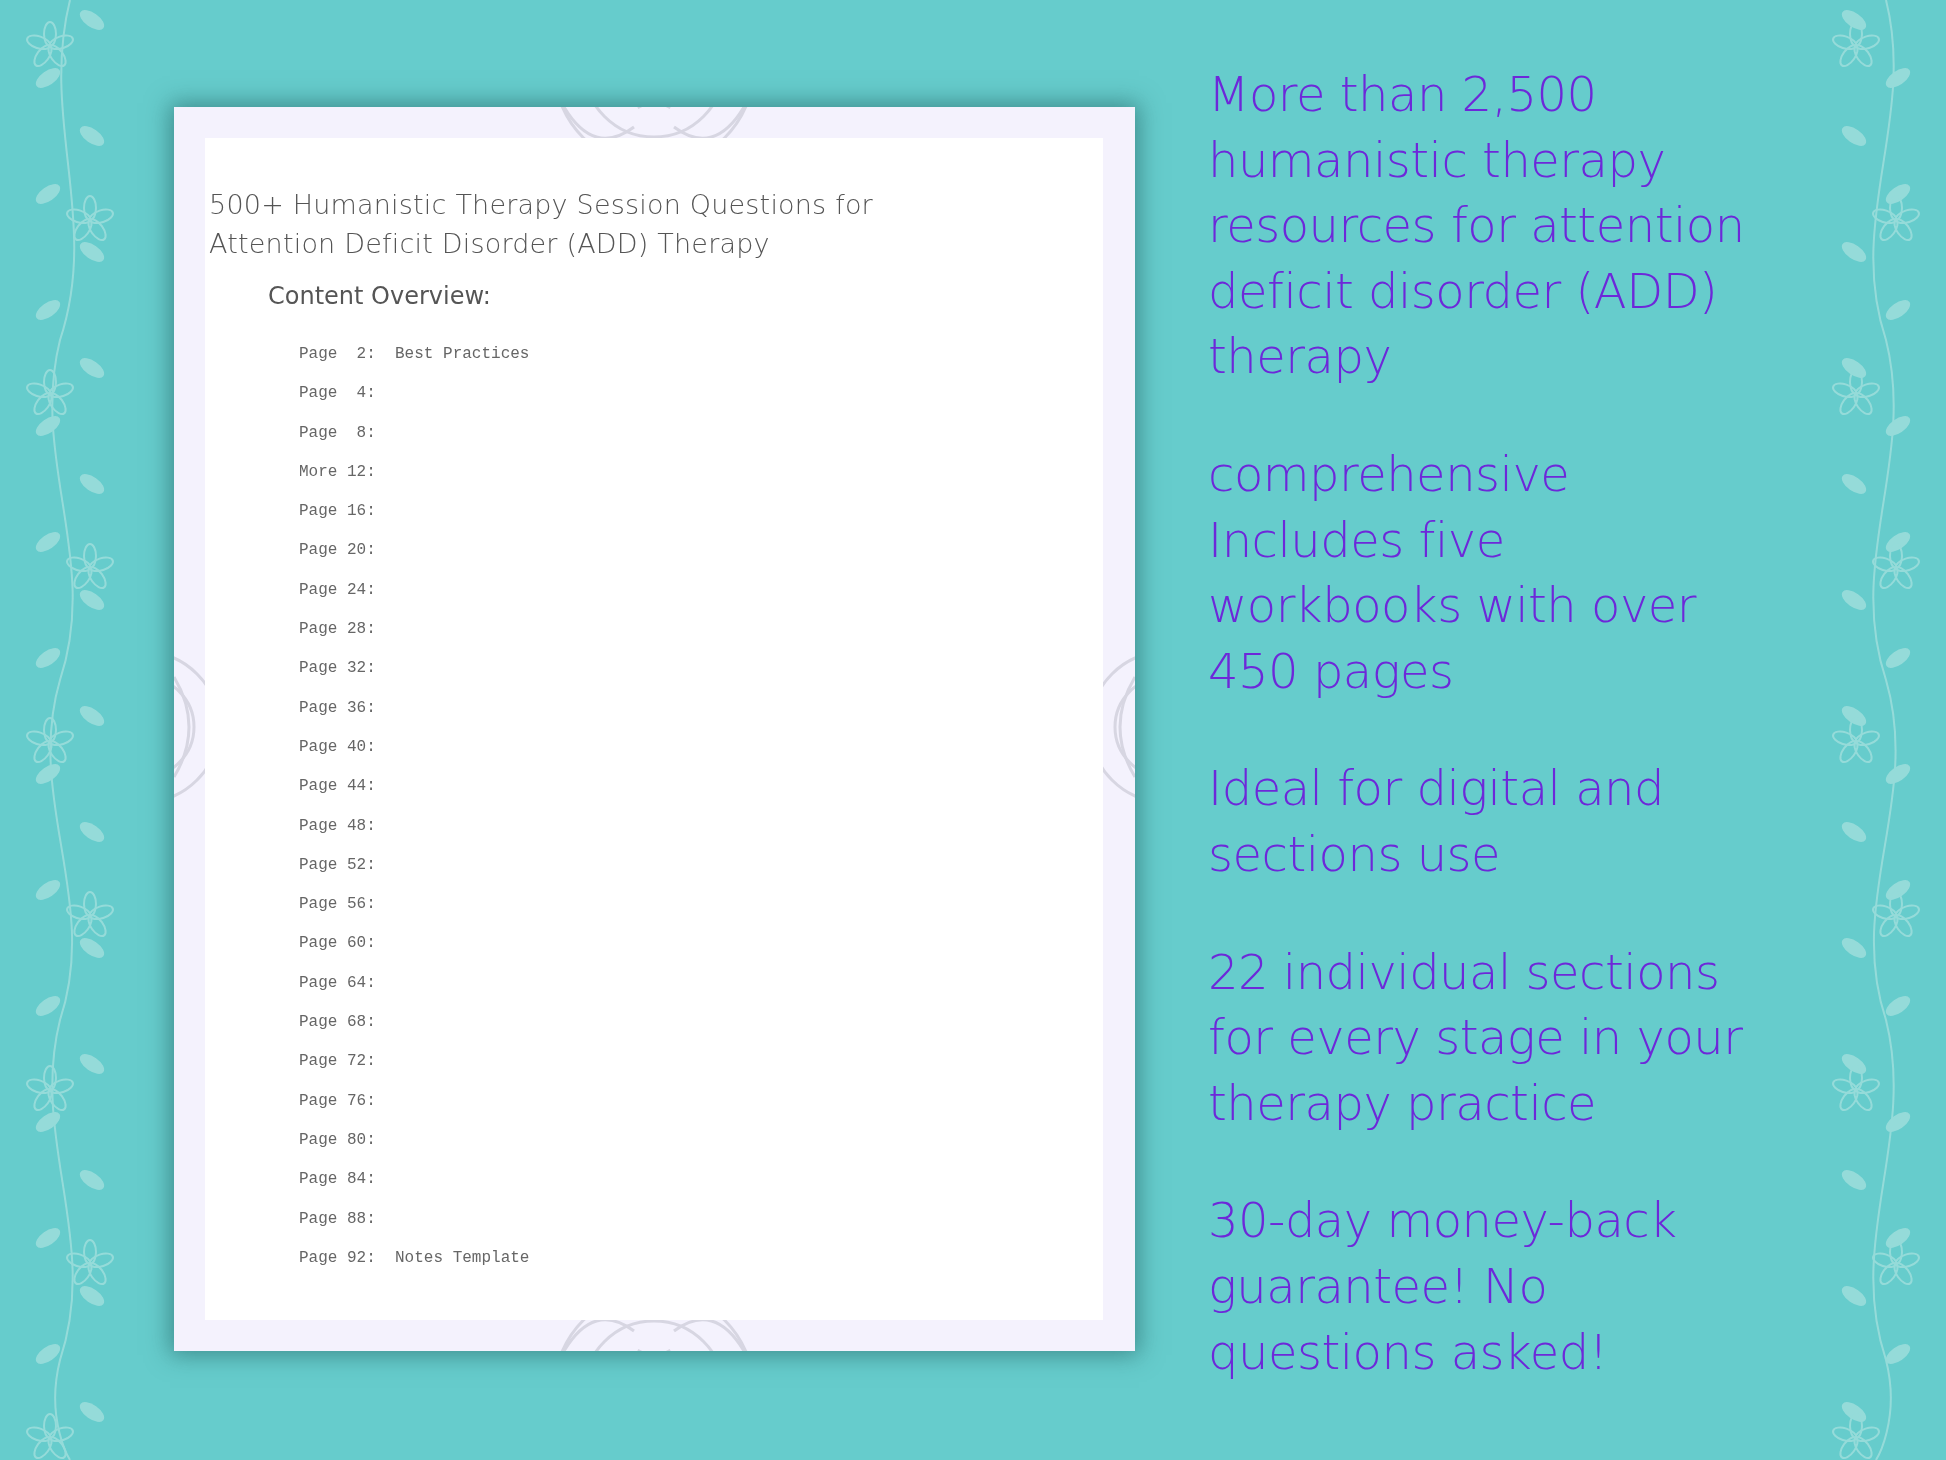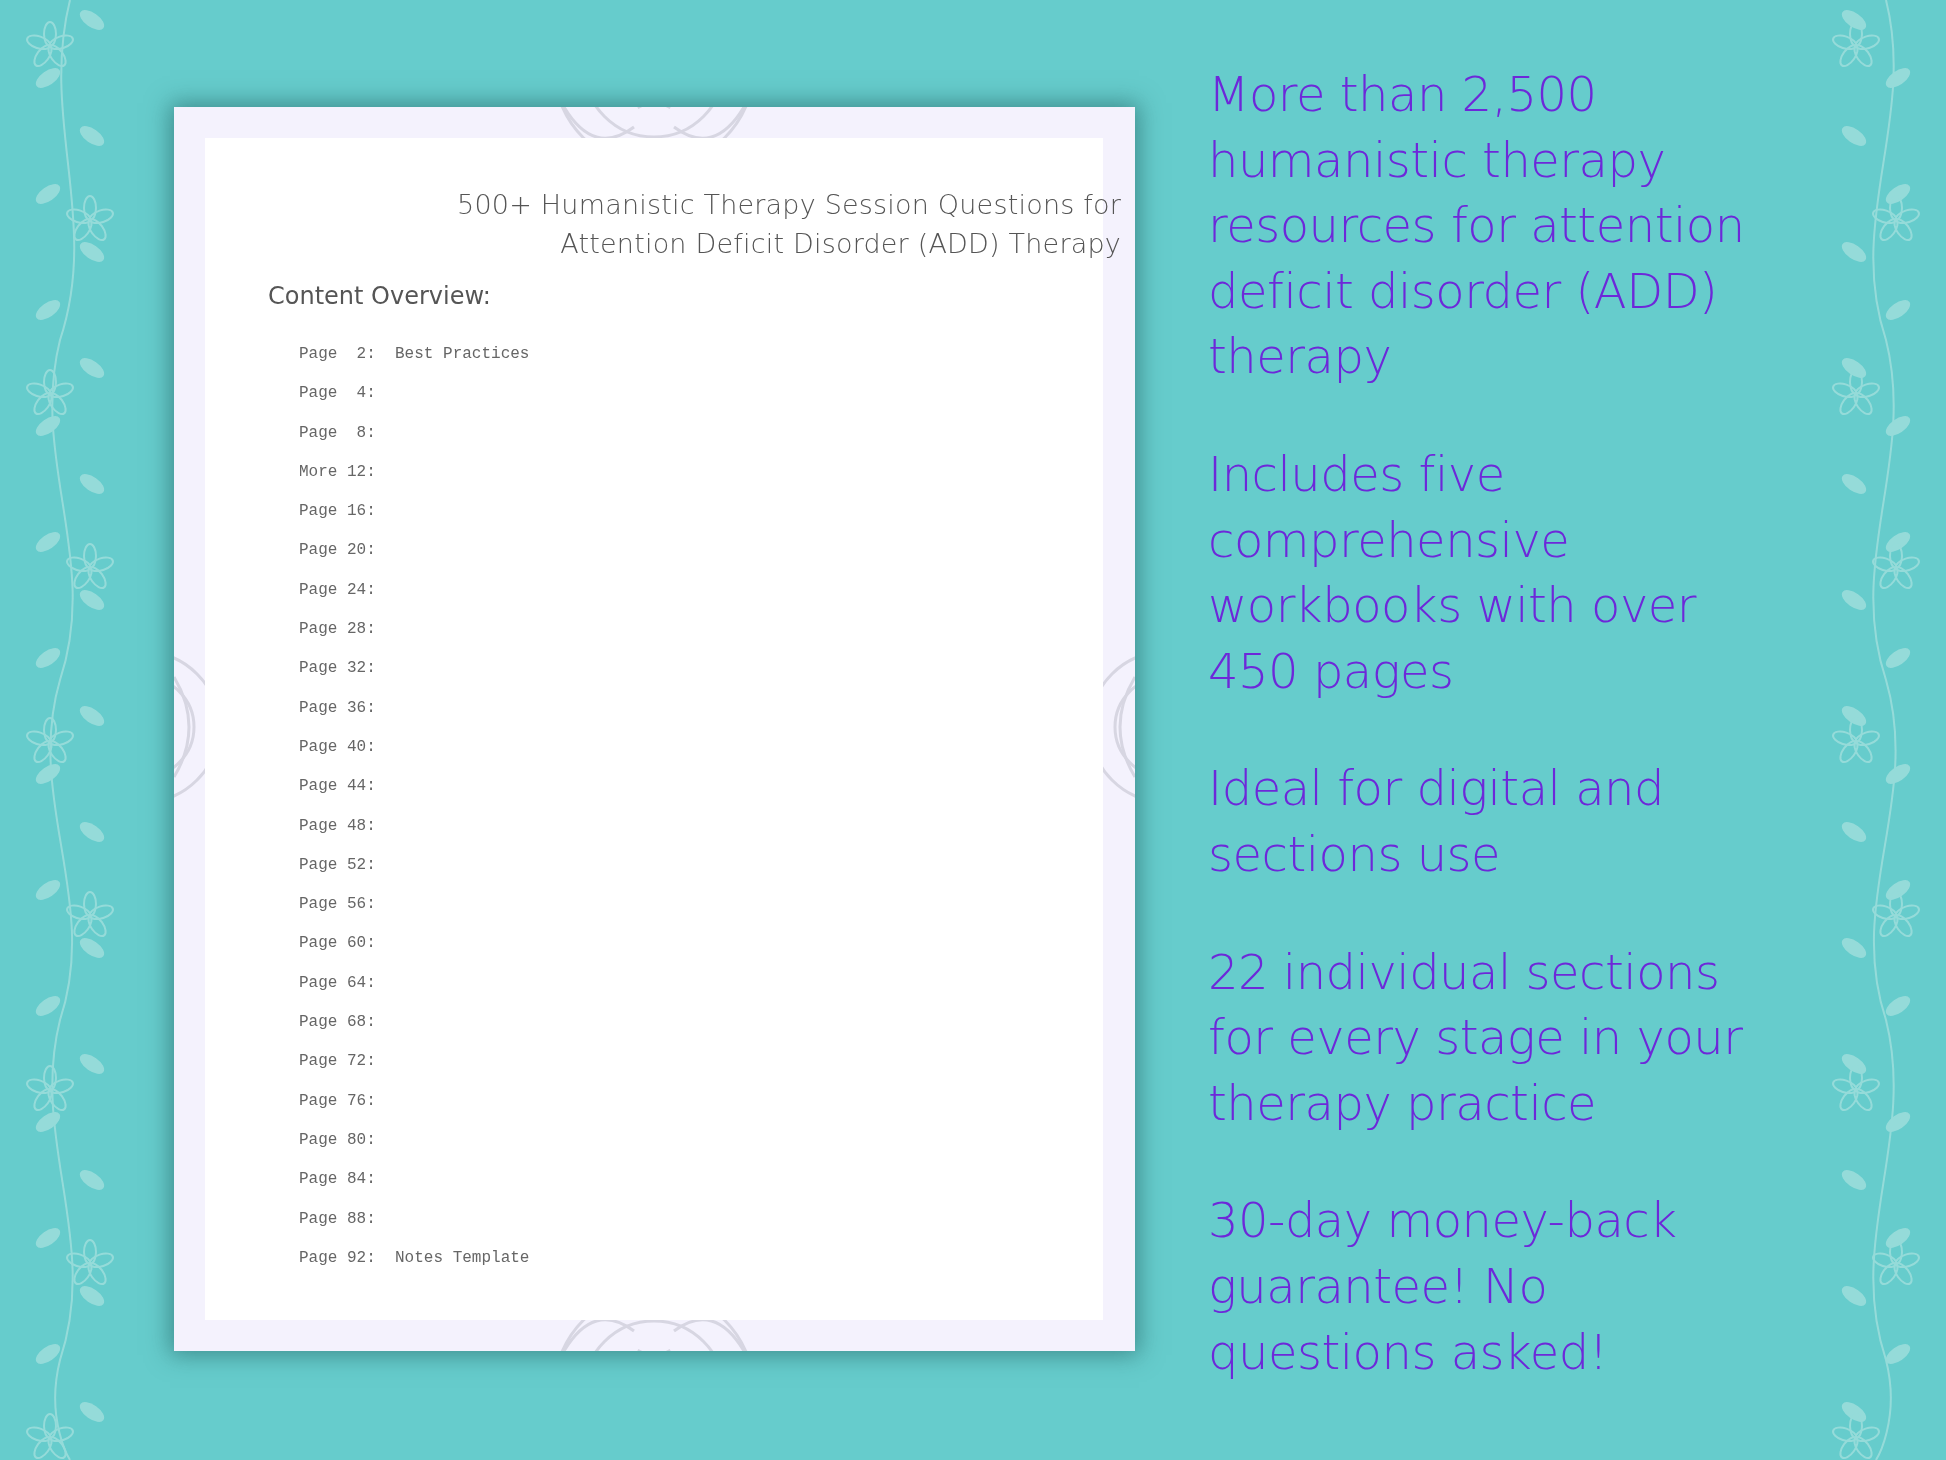--- a/index.html
+++ b/index.html
@@ -16,21 +16,21 @@
     background:#F4F2FD;
     box-shadow: 0 0 22px 4px rgba(30,90,90,0.55);
     overflow:hidden;
   }
   .mandala { position:absolute; }
   .page-inner {
     position:absolute; left:31px; top:31px; width:898px; height:1182px;
     background:#FFFFFF;
   }
   .doc-title {
-    position:absolute; left:18px; top:47px; width:898px; text-align:right;
+    position:absolute; left:4px; top:47px; width:898px; text-align:left;
     font-family:"DejaVu Sans", sans-serif; font-weight:300;
     font-size:27px; line-height:39px; color:#555555; letter-spacing:0.2px;
   }
   .doc-title div { white-space:nowrap; }
   .overview-label {
     position:absolute; left:63px; top:144px;
     font-family:"DejaVu Sans", sans-serif; font-size:24px; color:#555555;
   }
   .toc { position:absolute; left:94px; top:206px; margin:0; padding:0; list-style:none; }
   .toc li {
@@ -271,22 +271,22 @@
 
 <div class="features">
   <div class="feature">
     <div>More than 2,500</div>
     <div>humanistic therapy</div>
     <div>resources for attention</div>
     <div>deficit disorder (ADD)</div>
     <div>therapy</div>
   </div>
   <div class="feature">
+    <div>comprehensive</div>
     <div>Includes five</div>
-    <div>comprehensive</div>
     <div>workbooks with over</div>
     <div>450 pages</div>
   </div>
   <div class="feature">
     <div>Ideal for digital and</div>
     <div>sections use</div>
   </div>
   <div class="feature">
     <div>22 individual sections</div>
     <div>for every stage in your</div>

